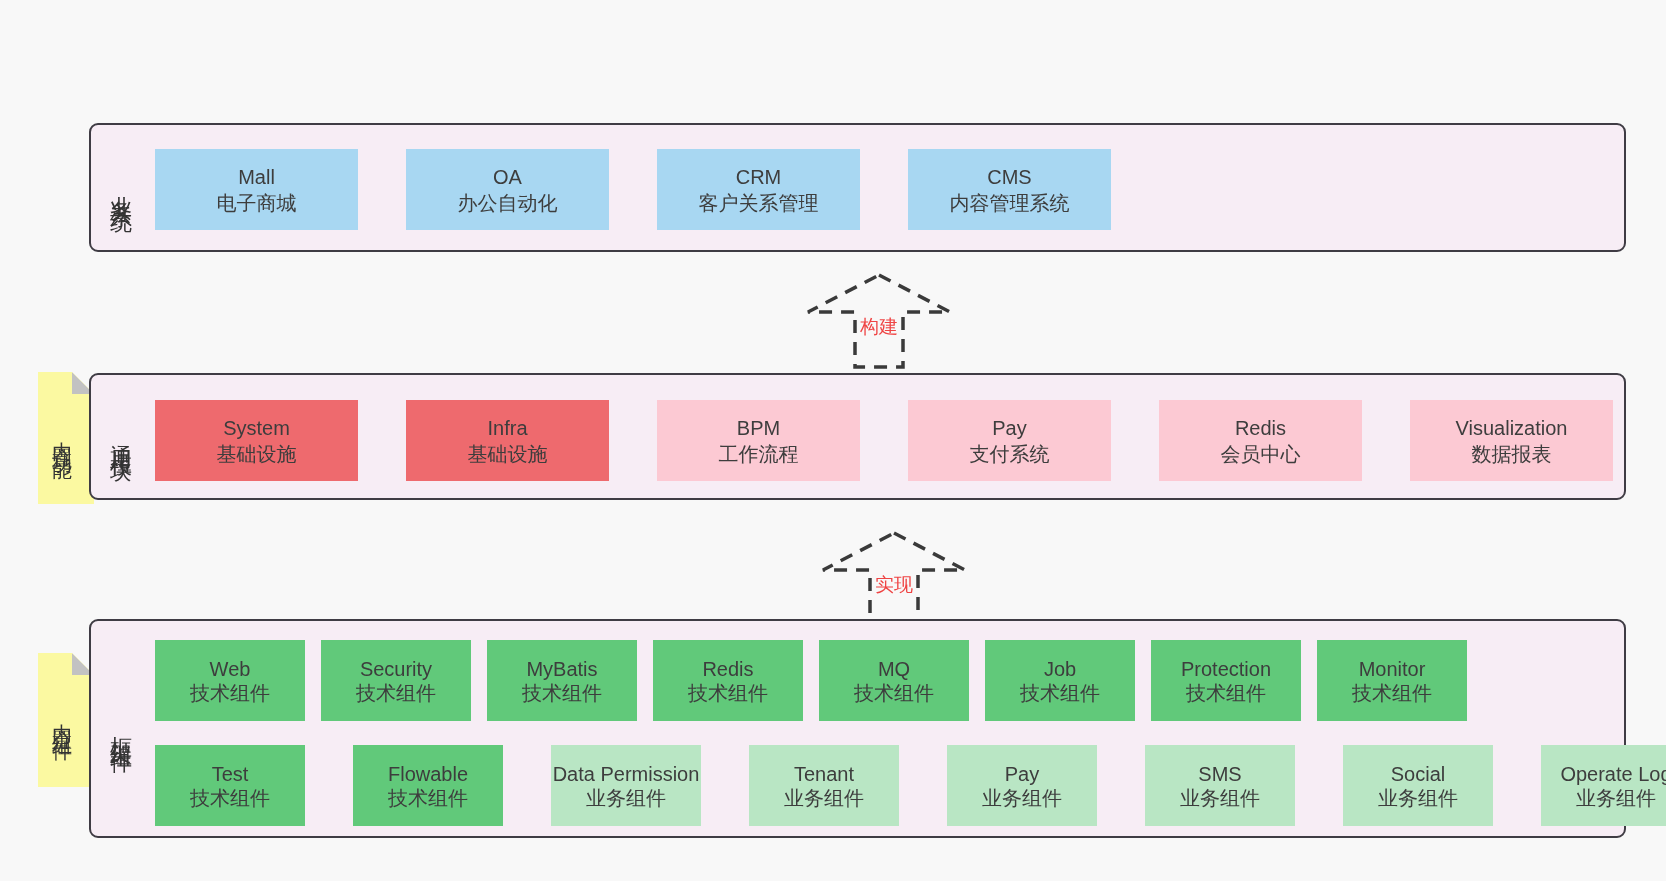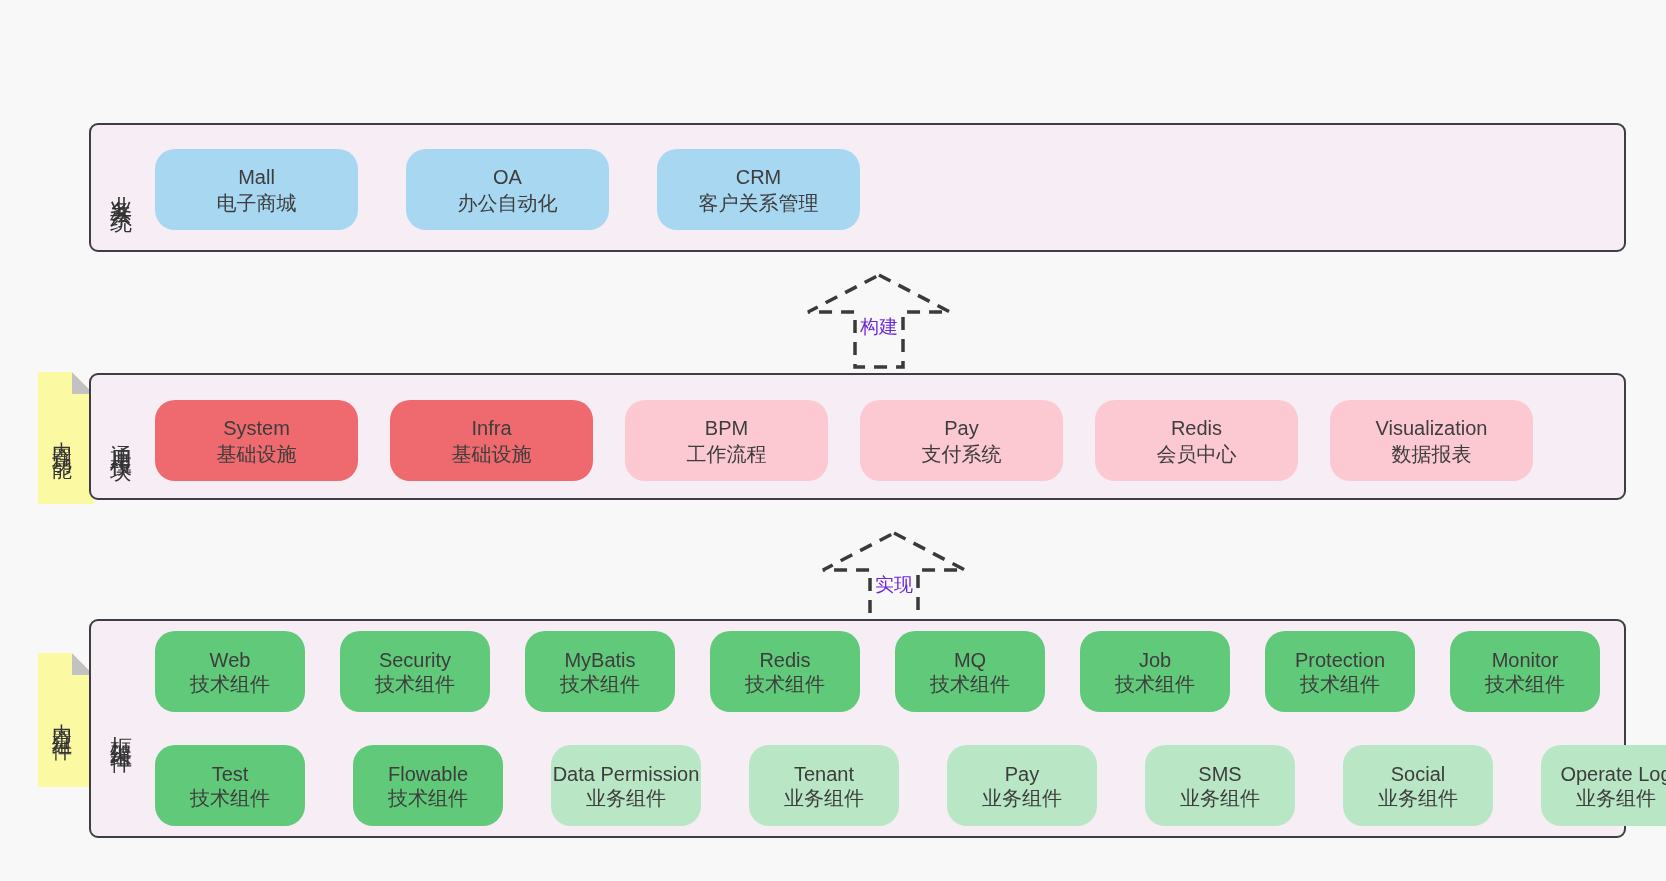--- a/index.html
+++ b/index.html
@@ -30,26 +30,26 @@
     display:flex; align-items:center; justify-content:center;
   }
   .band-label span {
     writing-mode: vertical-rl;
     text-orientation: upright;
     font-size:22px; letter-spacing:5px; color:#333;
   }
 
   .row { position:absolute; left:64px; display:flex; }
   .band-1 .row   { top:24px;  gap:48px; }
-  .band-2 .row   { top:25px;  gap:32px; }
-  .band-3 .row-0 { top:10px;  gap:35px; }
+  .band-2 .row   { top:25px;  gap:48px; }
+  .band-3 .row-0 { top:19px;  gap:16px; }
   .band-3 .row-1 { top:124px; gap:48px; }
 
   .box {
-    height:81px; border-radius:20px;
+    height:81px; border-radius:0;
     display:flex; flex-direction:column;
     align-items:center; justify-content:center;
     text-align:center; line-height:26px; font-size:20px;
   }
   .band-1 .box, .band-2 .box { width:203px; }
   .band-3 .box { width:150px; line-height:24px; }
   .box .box-title { white-space:pre-wrap; }
 
   .variant-blue        { background: var(--blue,  #a8d7f2); }
   .variant-red         { background: var(--red,   #ee6a6e); }
@@ -85,21 +85,21 @@
   .arrow-2 { left:820px; top:530px; }
   .arrow svg { position:absolute; inset:0; }
   .arrow polygon {
     fill: var(--page_bg, #f8f8f8);
     stroke: var(--arrow, #3a3a3a);
     stroke-width:3.5;
     stroke-dasharray:13 9;
   }
   .arrow-label {
     position:absolute; top:42px; left:50%; transform:translateX(-50%);
-    font-size:19px; color:#6d28d9;
+    font-size:19px; color:#ef4444;
     background: var(--page_bg, #f8f8f8);
     padding:0 3px; white-space:nowrap;
   }
 </style>
 </head>
 <body>
 
 <div class="sticky sticky-1">
   <span class="sticky-fold"></span>
   <span class="sticky-label">内置功能</span>
@@ -118,20 +118,24 @@
         <div class="box-title">Mall</div>
         <div class="box-subtitle">电子商城</div>
       </div>
       <div class="box variant-blue">
         <div class="box-title">OA</div>
         <div class="box-subtitle">办公自动化</div>
       </div>
       <div class="box variant-blue">
         <div class="box-title">CRM</div>
         <div class="box-subtitle">客户关系管理</div>
+      </div>
+      <div class="box variant-blue">
+        <div class="box-title">CMS</div>
+        <div class="box-subtitle">内容管理系统</div>
       </div>
     </div>
   </div>
 
 <div class="arrow arrow-1">
   <svg viewBox="0 0 148 98">
     <polygon points="74,3 145,40 98,40 98,95 50,95 50,40 3,40"></polygon>
   </svg>
   <span class="arrow-label">构建</span>
 </div>

